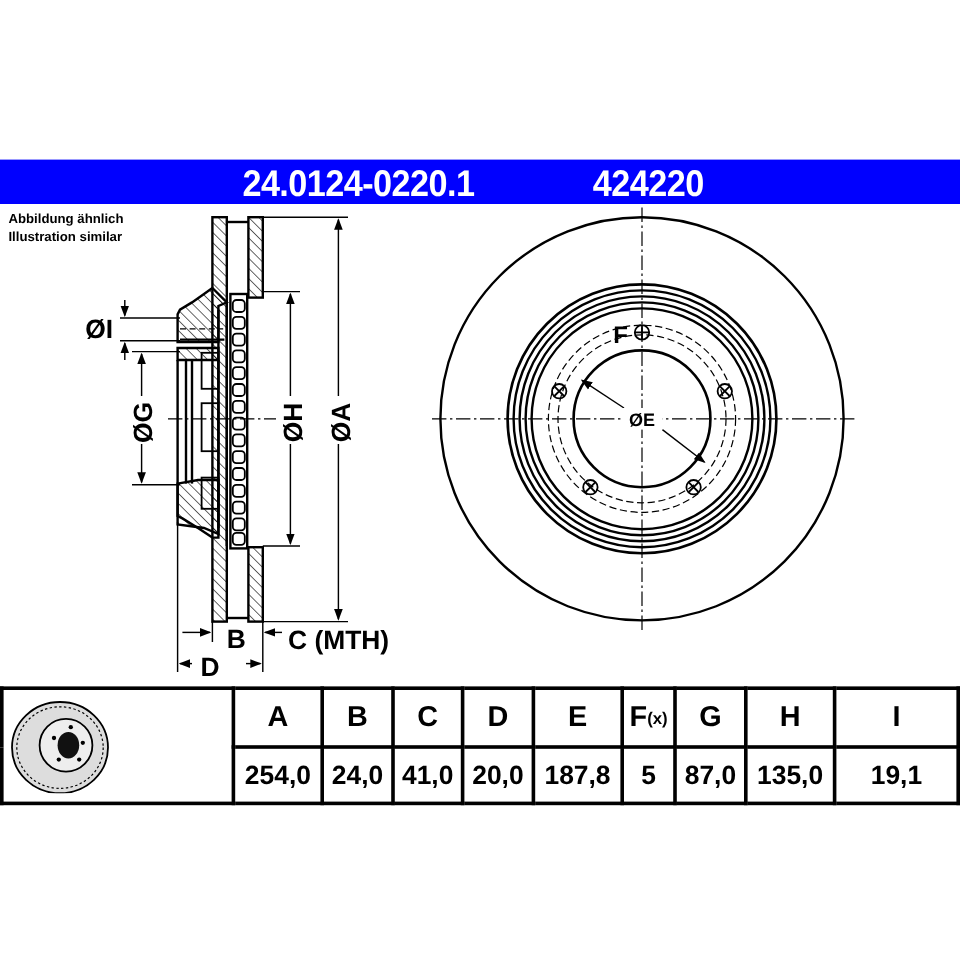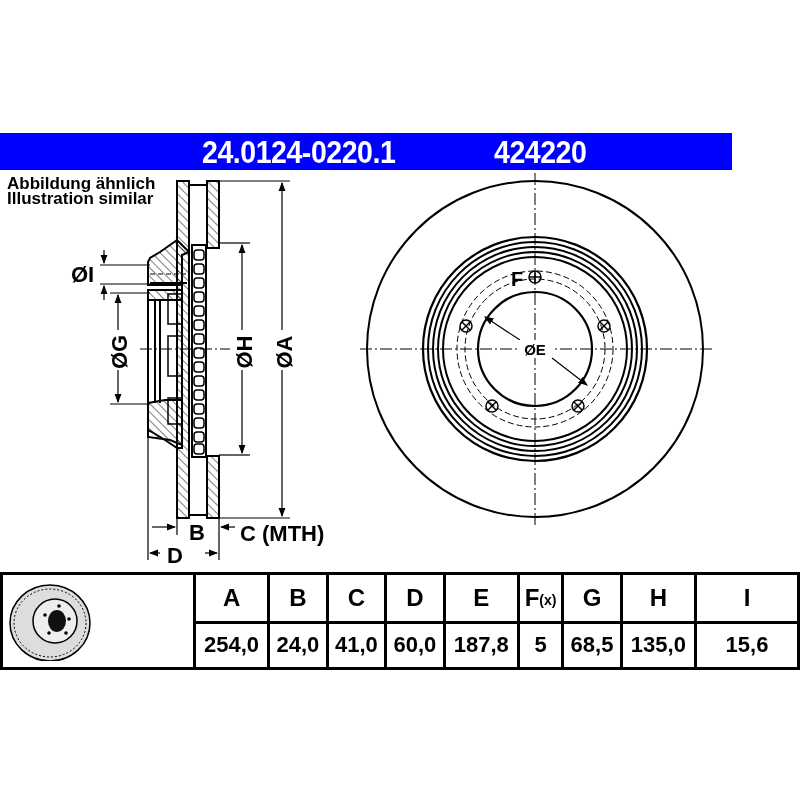--- a/index.html
+++ b/index.html
@@ -1,20 +1,20 @@
 <!DOCTYPE html>
 <html><head>
 <meta charset="utf-8">
 <style>
   html, body { margin:0; padding:0; background:#ffffff; }
   body { width:800px; height:800px; position:relative; overflow:hidden; font-family:"Liberation Sans", sans-serif; color:#000; }
-  .banner { position:absolute; left:0; top:133px; width:732px; height:37px; background:#0000ff; color:#fff; font-weight:bold; font-size:31px; display:flex; align-items:center; letter-spacing:-0.5px; }
+  .banner { position:absolute; left:0; top:133px; width:800px; height:37px; background:#0000ff; color:#fff; font-weight:bold; font-size:31px; display:flex; align-items:center; letter-spacing:-0.5px; }
   .banner .pn { position:absolute; left:202px; top:2px; transform:scaleX(0.92); transform-origin:left; }
   .banner .code { position:absolute; left:494px; top:2px; transform:scaleX(0.92); transform-origin:left; }
-  .note { position:absolute; left:7px; top:176px; font-size:17px; font-weight:bold; line-height:15px; }
+  .note { position:absolute; left:7px; top:176px; font-size:11px; font-weight:bold; line-height:15px; }
   svg.drawing { position:absolute; left:0; top:0; }
   .tbl { position:absolute; left:0; top:572px; width:800px; height:92px; border-collapse:collapse; }
   .tbl td { border:3px solid #000; text-align:center; font-weight:bold; padding:0; }
   .tbl .img-cell { width:190px; }
   .tbl .hdr td { height:42px; font-size:24px; }
   .tbl .val td { height:40px; font-size:22px; }
   .fx small { font-size:14px; vertical-align:middle; }
 </style>
 </head>
 <body>
@@ -200,21 +200,21 @@
     <td>E</td>
     <td class="fx"><span>F</span><small>(x)</small></td>
     <td>G</td>
     <td>H</td>
     <td style="width:100px">I</td>
   </tr>
   <tr class="val">
     <td>254,0</td>
     <td>24,0</td>
     <td>41,0</td>
-    <td>60,0</td>
+    <td>20,0</td>
     <td>187,8</td>
     <td>5</td>
-    <td>68,5</td>
+    <td>87,0</td>
     <td>135,0</td>
-    <td>15,6</td>
+    <td>19,1</td>
   </tr>
 </tbody>
   </table>
 
 </body></html>

